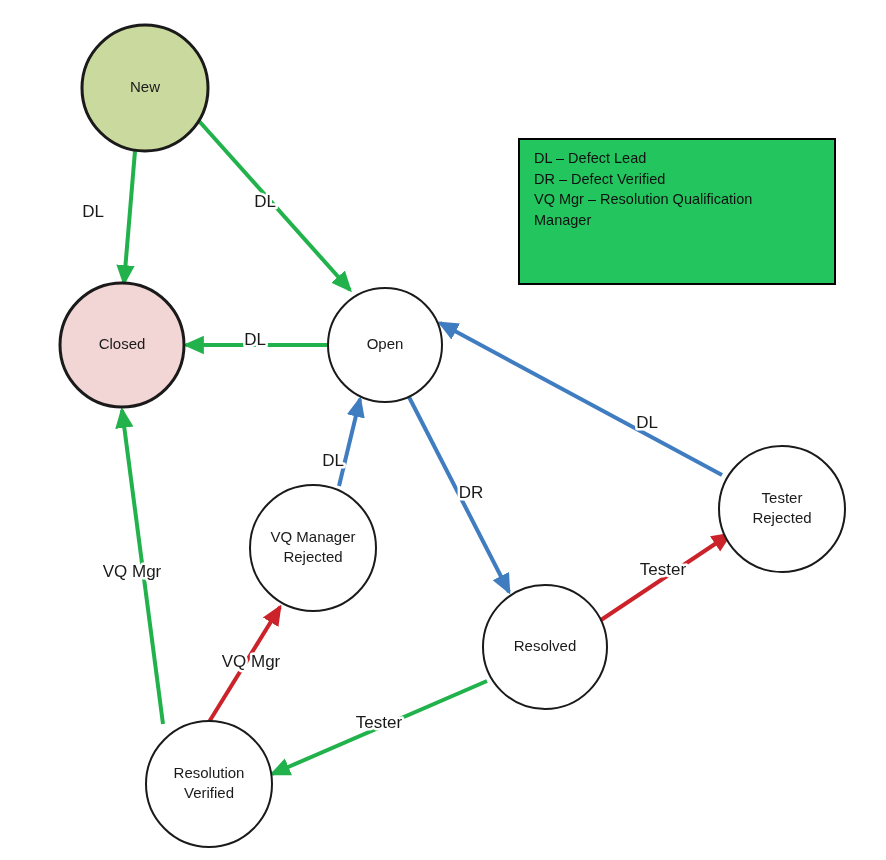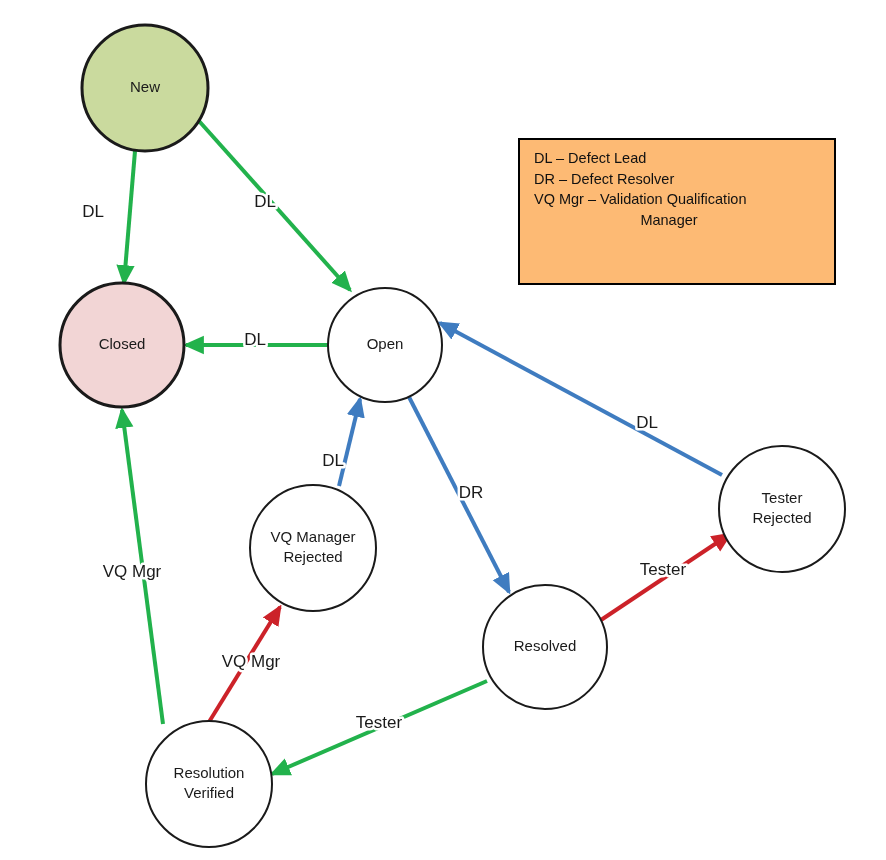--- a/index.html
+++ b/index.html
@@ -34,35 +34,35 @@
   .edge-label {
     font-family: "Liberation Sans", sans-serif;
     font-size: 17px;
     fill: #1a1a1a;
     text-anchor: middle;
     dominant-baseline: middle;
   }
   .legend-box {
     position: absolute;
     border: 2.5px solid #000000;
-    background: #fdba74;
+    background: #22c55e;
     box-sizing: border-box;
   }
   .legend-inner {
     padding: 8px 12px 8px 14px;
     font-family: "Liberation Sans", sans-serif;
     font-size: 14.5px;
     line-height: 1.42;
     color: #111111;
   }
   .legend-line {
     white-space: pre;
   }
   .legend-line.indent {
-    text-align: center;
+    text-align: left;
     padding-right: 18px;
   }
 </style>
 </head>
 <body>
 
 <div id="diagram-root">
 
   <svg id="diagram-svg" viewBox="0 0 886 860">
     <defs>
@@ -162,19 +162,19 @@
           <circle cx="209" cy="784" r="63" fill="#ffffff" stroke="#1a1a1a" stroke-width="2"></circle>
           <text class="node-label" x="209" y="774">Resolution</text>
           <text class="node-label" x="209" y="794">Verified</text>
         </g>
       </g>
   </svg>
 
   <div class="legend-box" style="left: 518px; top: 138px; width: 318px; height: 147px;">
     <div class="legend-inner" id="legend-inner">
         <div class="legend-line">DL – Defect Lead</div>
-        <div class="legend-line">DR – Defect Resolver</div>
-        <div class="legend-line">VQ Mgr – Validation Qualification</div>
+        <div class="legend-line">DR – Defect Verified</div>
+        <div class="legend-line">VQ Mgr – Resolution Qualification</div>
         <div class="legend-line indent">Manager</div>
       </div>
   </div>
 
 </div>
 
 </body></html>

